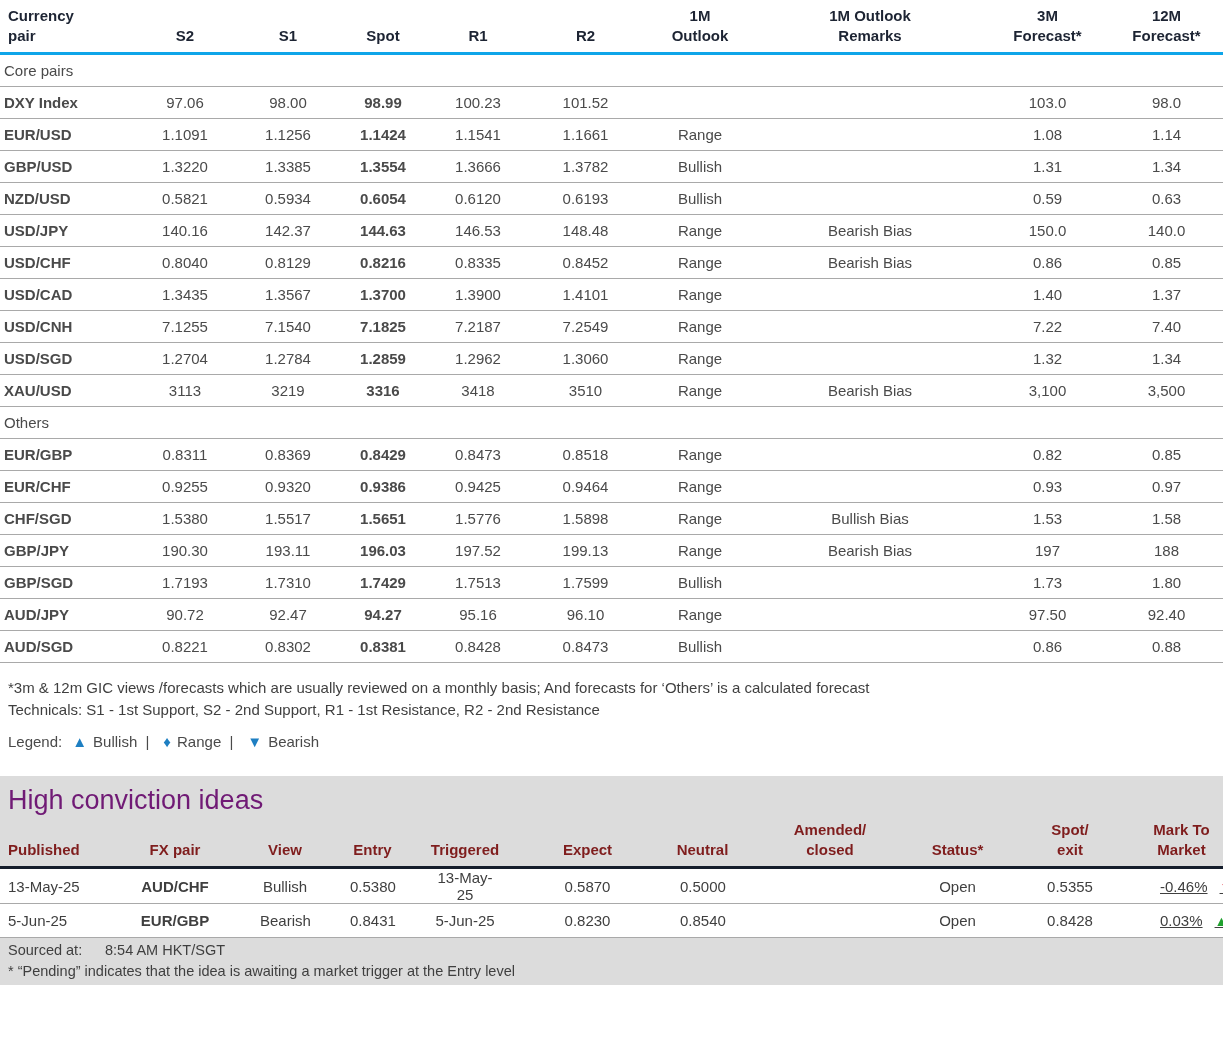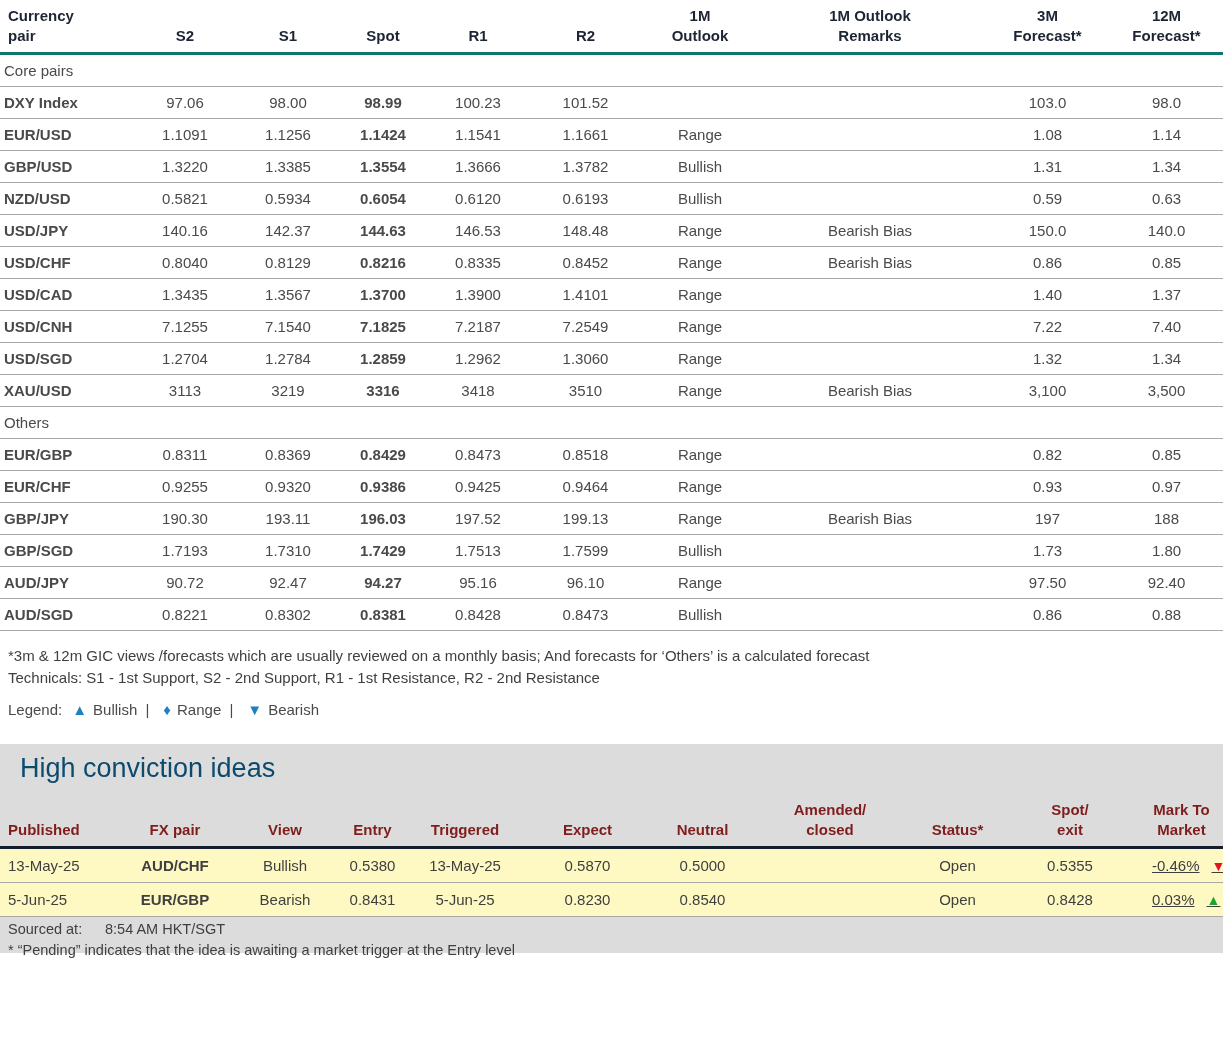--- a/index.html
+++ b/index.html
@@ -3,47 +3,47 @@
 <meta charset="utf-8">
 <style>
   html,body{margin:0;padding:0;background:#fff;}
   body{width:1223px;height:1064px;font-family:"Liberation Sans",sans-serif;color:#3f3f3f;overflow:hidden;}
 
   
   table.fx{width:1223px;border-collapse:collapse;table-layout:fixed;font-size:15px;}
   table.fx thead th{font-weight:bold;color:#1d2433;vertical-align:bottom;
     padding:6px 4px 7px;line-height:1.3;white-space:pre-line;text-align:center;}
   table.fx thead th.left{text-align:left;padding-left:8px;}
-  table.fx thead{border-bottom:3px solid #0f766e;}
+  table.fx thead{border-bottom:3px solid #0ea5e9;}
   table.fx td{height:31px;padding:0 4px;border-bottom:1px solid #a9a9a9;color:#4a4a4a;}
   td.section-label{font-weight:normal;color:#1d2433;padding-left:8px;height:29px;}
   td.pair{font-weight:bold;color:#1d2433;padding-left:8px;}
   td.num{text-align:center;}
   td.spot{font-weight:bold;color:#1d2433;}
   td.o-range{color:#f2a413;}
   td.o-bullish{color:#2f8f2a;}
   td.remarks{text-align:center;color:#4a4a4a;}
 
   
   .notes{padding:14px 0 0 8px;font-size:15px;color:#3f3f3f;line-height:22px;}
   .notes .src-label{display:inline-block;width:387px;}
   .legend-row{margin-top:12px;font-size:15px;color:#4a4a4a;padding-left:8px;}
   .legend-glyph{color:#1e7fc2;margin:0 6px 0 10px;}
   .legend-sep{margin:0 4px;color:#4a4a4a;}
 
   
   .panel{margin-top:26px;background:#dcdcdc;height:209px;box-sizing:border-box;}
-  .panel-title{font-size:27px;font-weight:400;color:#0c4a6e;margin:12px;padding:9px 0 2px 8px;}
+  .panel-title{font-size:27px;font-weight:400;color:#701a75;margin:0;padding:9px 0 2px 8px;}
   table.ideas{width:1223px;border-collapse:collapse;table-layout:fixed;font-size:15px;}
   table.ideas thead th{font-weight:bold;color:#7f1d1d;vertical-align:bottom;
     padding:2px 4px 7px;line-height:1.3;white-space:pre-line;text-align:center;}
   table.ideas thead th.left{text-align:left;padding-left:8px;}
   table.ideas thead{border-bottom:3px solid #141d2b;}
-  table.ideas td{height:33px;padding:0 12px;border-bottom:1px solid #a9a9a9;
-    background:#fef9c3;color:#3f3f3f;text-align:center;}
+  table.ideas td{height:33px;padding:0 20px;border-bottom:1px solid #a9a9a9;
+    background:#ffffff;color:#3f3f3f;text-align:center;}
   table.ideas td.left{text-align:left;padding-left:8px;}
   td.fxpair{font-weight:bold;color:#1d2433;}
   td.view-bullish{color:#2f8f2a;}
   td.view-bearish{color:#e02b2b;}
   td.status{font-weight:normal;color:#1d2433;}
   td.mtm{text-align:right;padding-right:16px;white-space:nowrap;text-decoration:underline;}
   .tri{margin-left:12px;font-size:14px;}
   .tri-down{color:#e01423;}
   .tri-up{color:#1fa12e;}
   .panel-foot{font-size:14.5px;color:#3f3f3f;padding:3px 0 0 8px;line-height:18px;}
@@ -231,20 +231,32 @@
           <td class="num">0.9320</td>
           <td class="num spot">0.9386</td>
           <td class="num">0.9425</td>
           <td class="num">0.9464</td>
           <td class="num o-range">Range</td>
           <td class="remarks"></td>
           <td class="num">0.93</td>
           <td class="num">0.97</td>
         </tr>
         <tr>
+          <td class="pair">CHF/SGD</td>
+          <td class="num">1.5380</td>
+          <td class="num">1.5517</td>
+          <td class="num spot">1.5651</td>
+          <td class="num">1.5776</td>
+          <td class="num">1.5898</td>
+          <td class="num o-range">Range</td>
+          <td class="remarks">Bullish Bias</td>
+          <td class="num">1.53</td>
+          <td class="num">1.58</td>
+        </tr>
+        <tr>
           <td class="pair">GBP/JPY</td>
           <td class="num">190.30</td>
           <td class="num">193.11</td>
           <td class="num spot">196.03</td>
           <td class="num">197.52</td>
           <td class="num">199.13</td>
           <td class="num o-range">Range</td>
           <td class="remarks">Bearish Bias</td>
           <td class="num">197</td>
           <td class="num">188</td>

